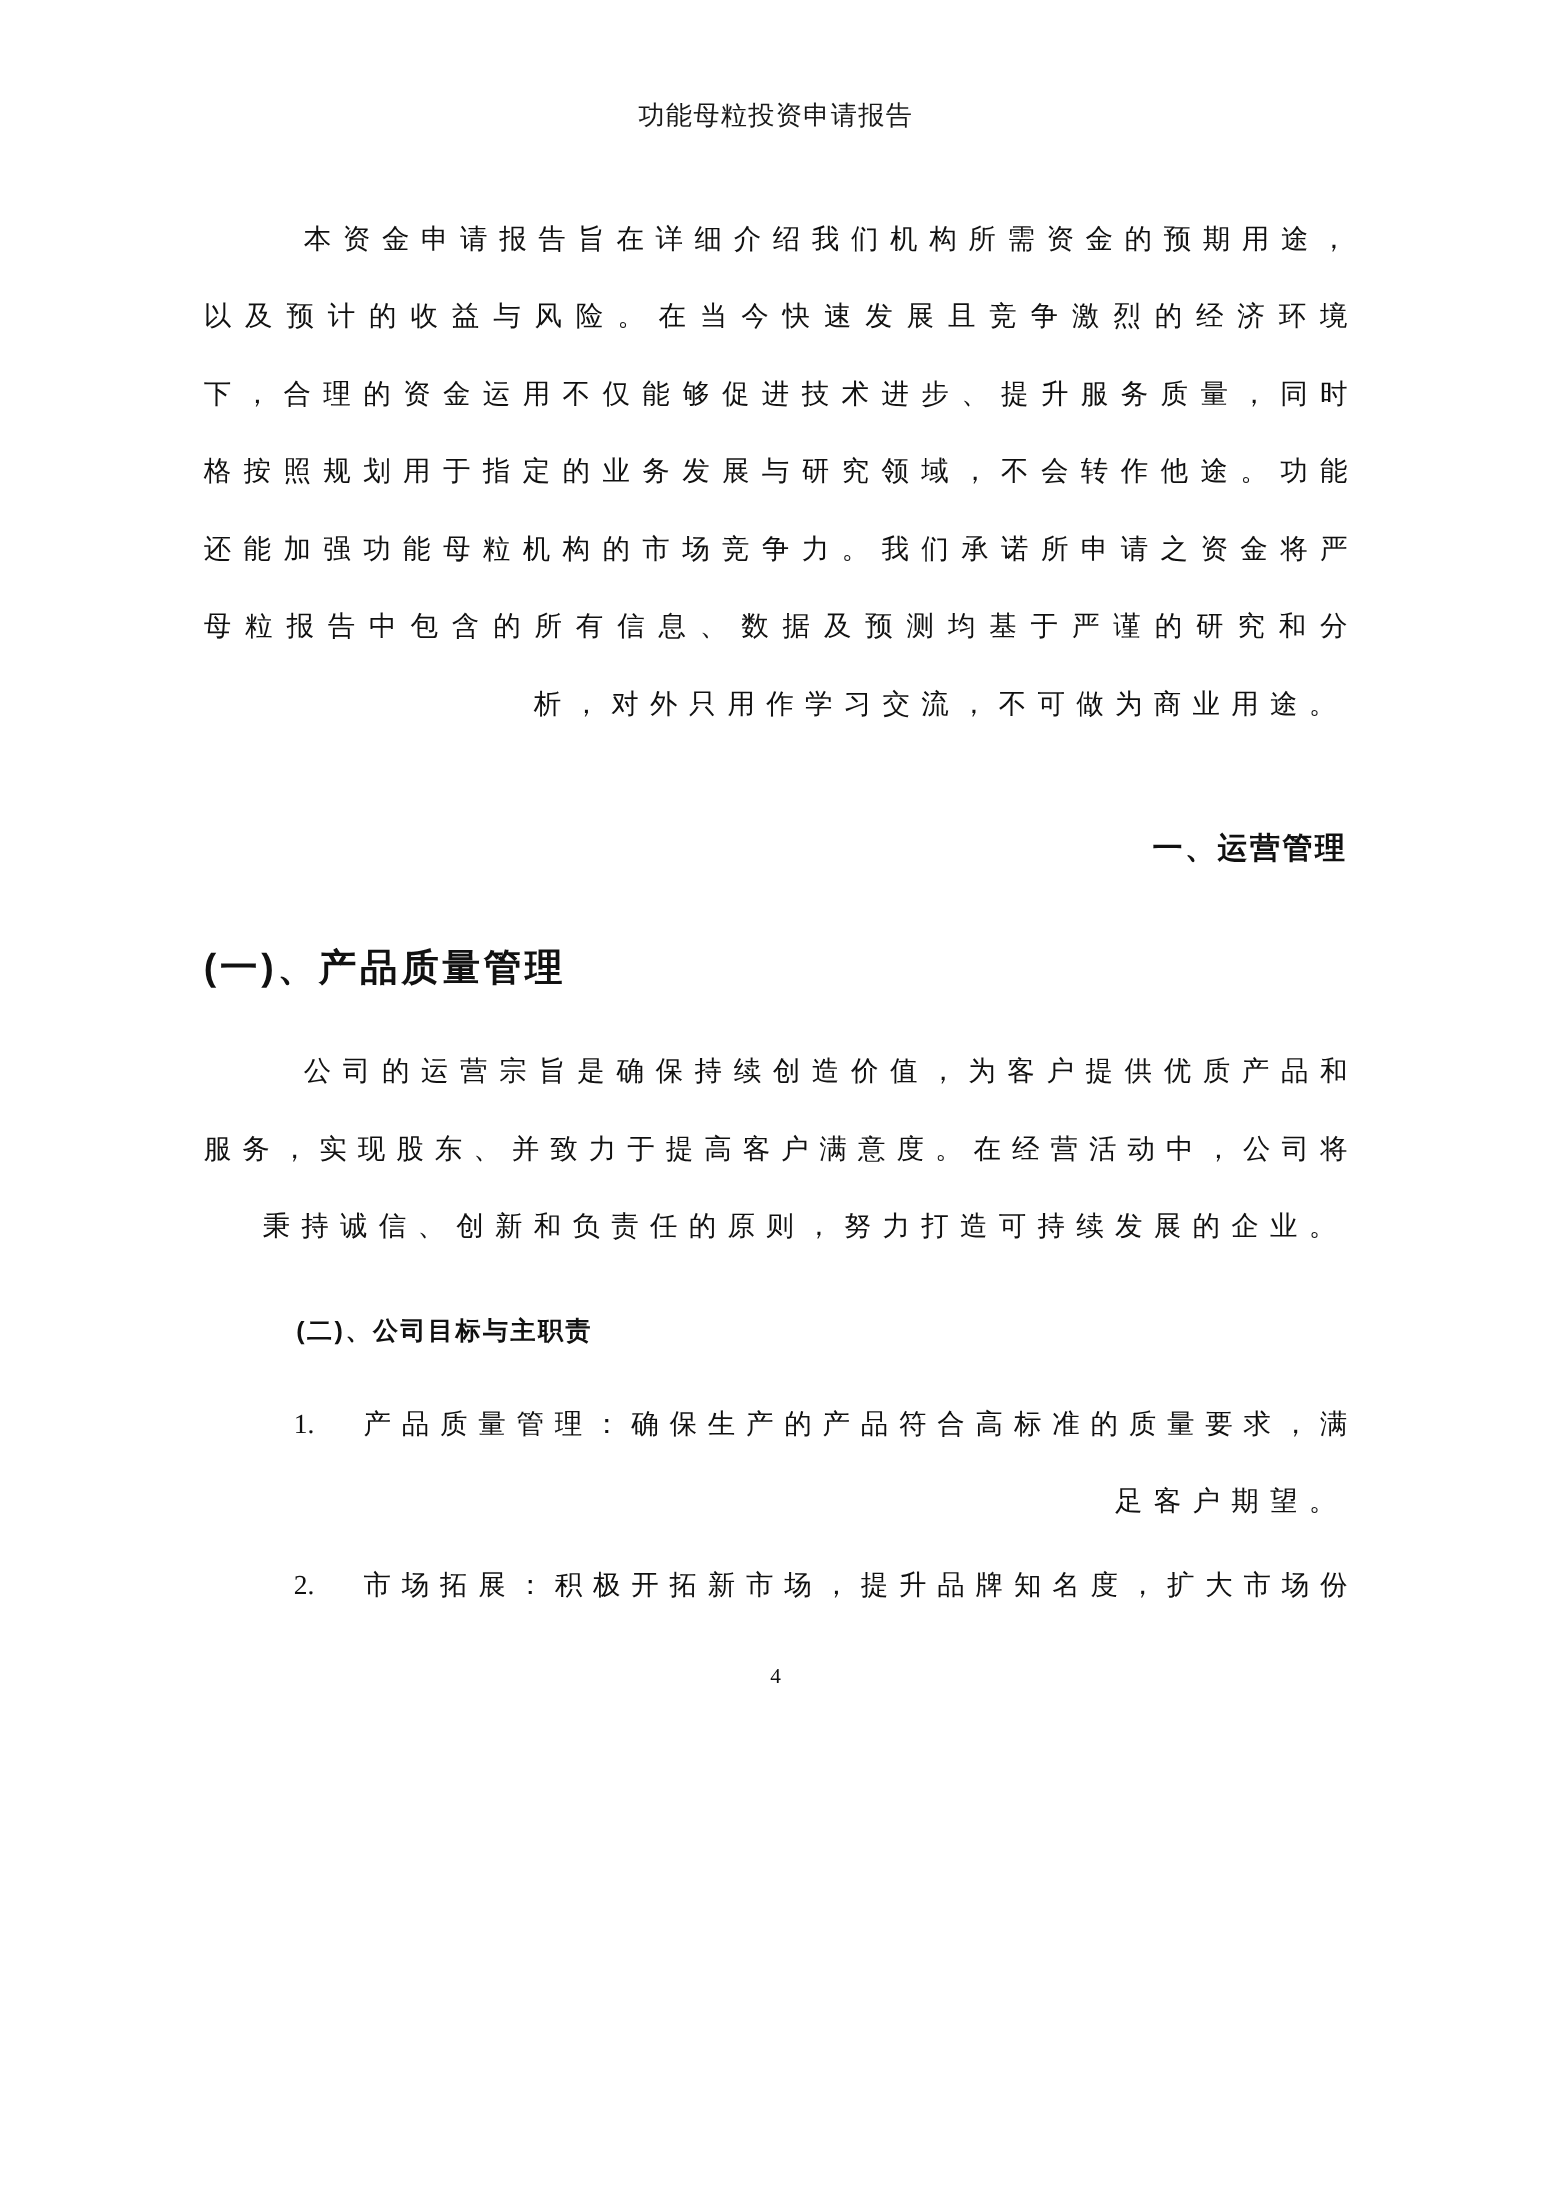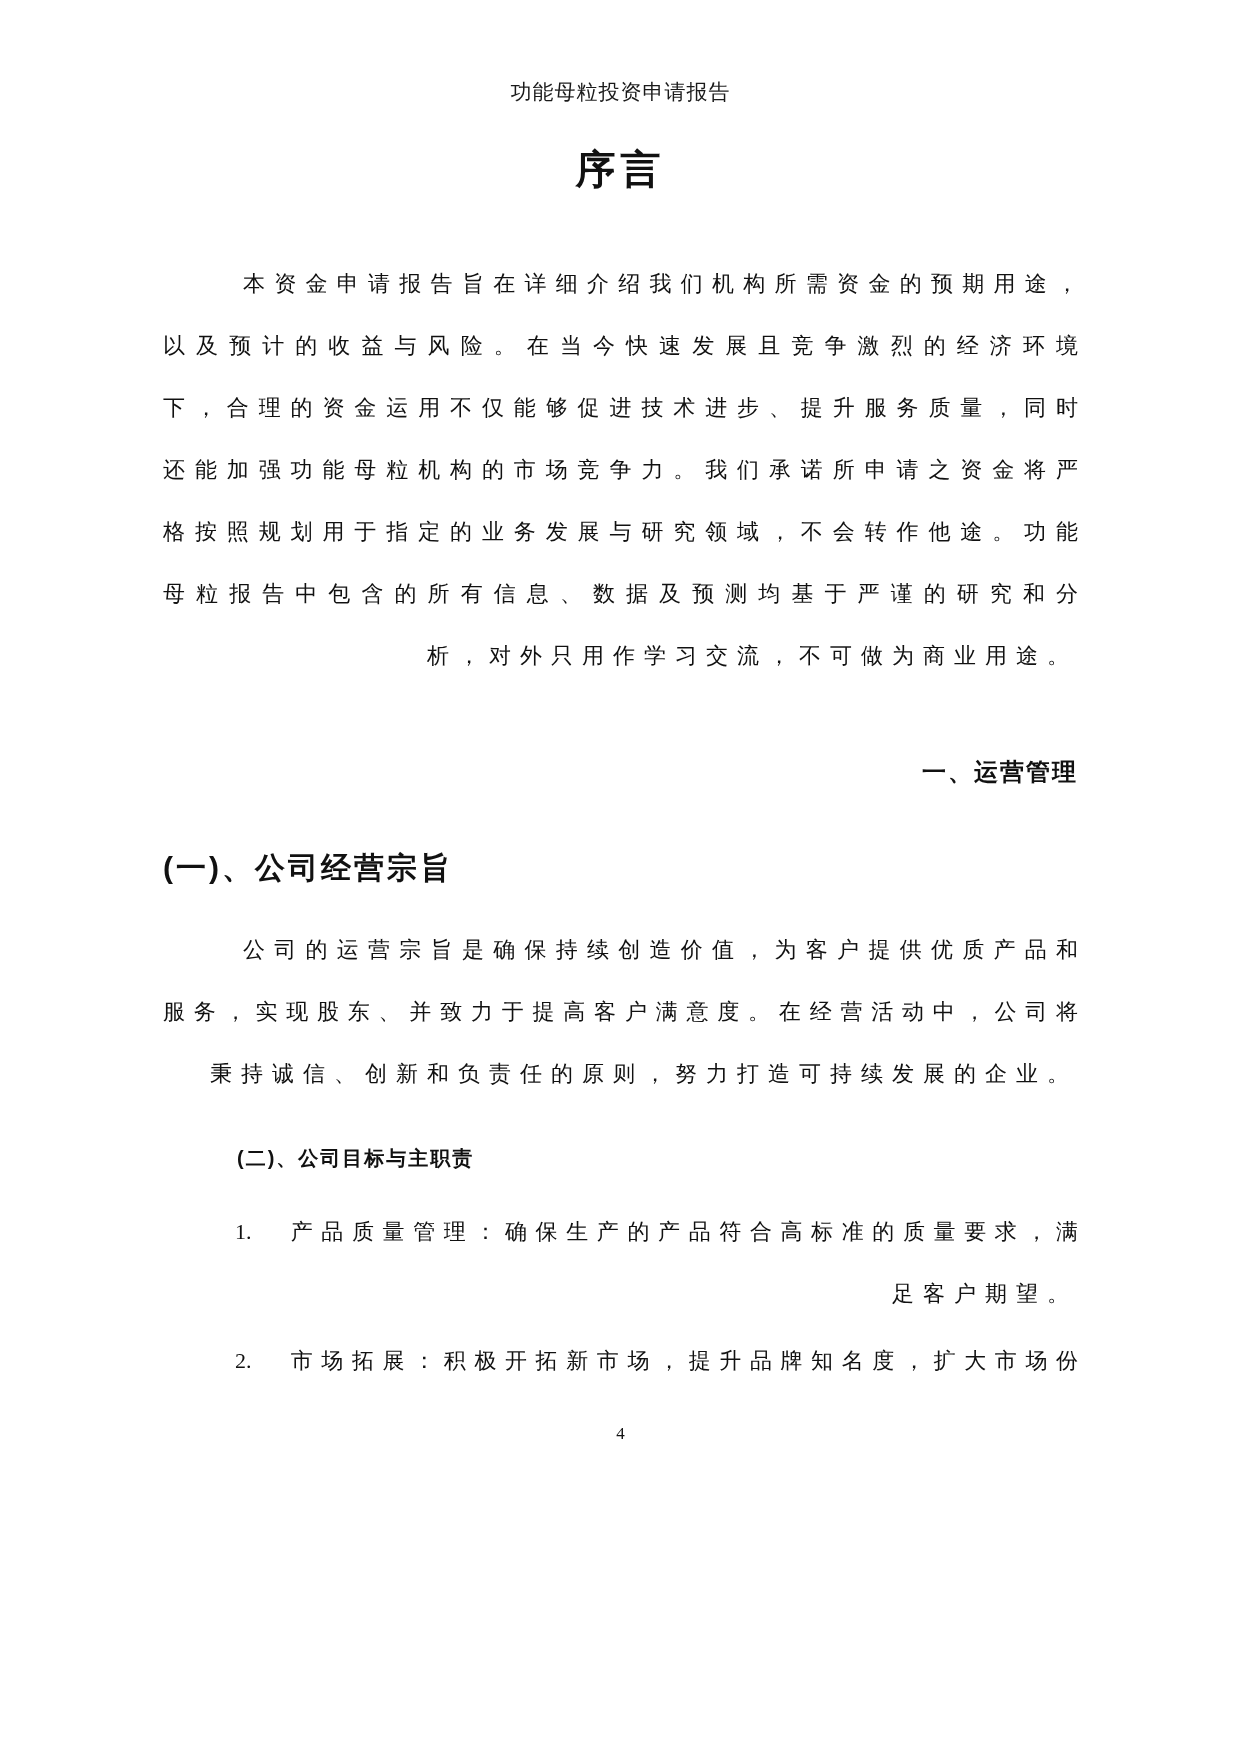--- a/index.html
+++ b/index.html
@@ -94,35 +94,34 @@
     line-height: 26px;
   }
 </style>
 </head>
 <body>
 
 <div class="page">
 
   <div class="doc-header">功能母粒投资申请报告</div>
 
-  <div class="doc-title">序言</div>
 
   <div class="para mt-p1">
     <div class="bl jline indent">本资金申请报告旨在详细介绍我们机构所需资金的预期用途，</div>
     <div class="bl jline">以及预计的收益与风险。在当今快速发展且竞争激烈的经济环境</div>
     <div class="bl jline">下，合理的资金运用不仅能够促进技术进步、提升服务质量，同时</div>
+    <div class="bl jline">格按照规划用于指定的业务发展与研究领域，不会转作他途。功能</div>
     <div class="bl jline">还能加强功能母粒机构的市场竞争力。我们承诺所申请之资金将严</div>
-    <div class="bl jline">格按照规划用于指定的业务发展与研究领域，不会转作他途。功能</div>
     <div class="bl jline">母粒报告中包含的所有信息、数据及预测均基于严谨的研究和分</div>
     <div class="bl lline">析，对外只用作学习交流，不可做为商业用途。</div>
   </div>
 
   <div class="sec-heading">一、运营管理</div>
 
-  <div class="sub1-heading">(一)、公司经营宗旨</div>
+  <div class="sub1-heading">(一)、产品质量管理</div>
 
   <div class="para mt-p2">
     <div class="bl jline indent">公司的运营宗旨是确保持续创造价值，为客户提供优质产品和</div>
     <div class="bl jline">服务，实现股东、并致力于提高客户满意度。在经营活动中，公司将</div>
     <div class="bl lline">秉持诚信、创新和负责任的原则，努力打造可持续发展的企业。</div>
   </div>
 
   <div class="sub2-heading">(二)、公司目标与主职责</div>
 
 

